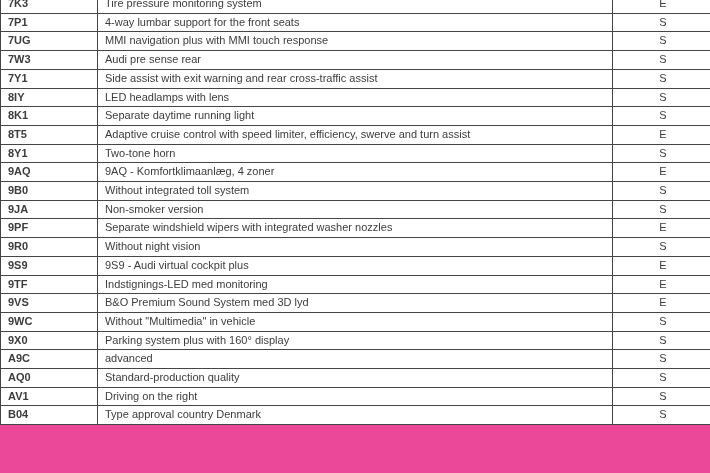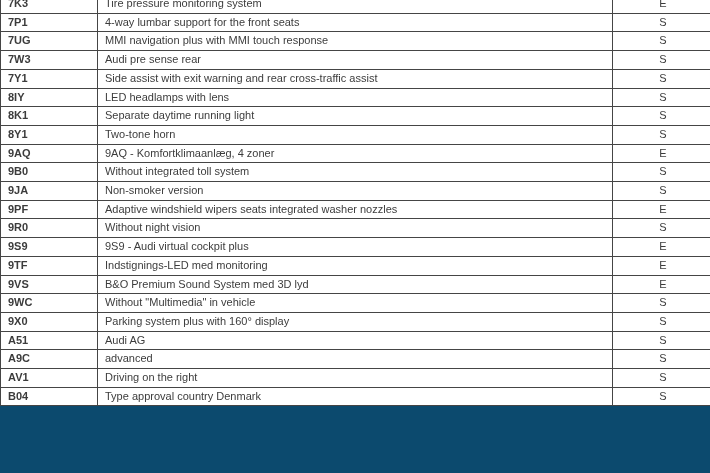--- a/index.html
+++ b/index.html
@@ -5,21 +5,21 @@
   html, body {
     margin: 0;
     padding: 0;
     background: #ffffff;
   }
   .viewport {
     position: relative;
     width: 710px;
     height: 473px;
     overflow: hidden;
-    background: #0c4a6e;
+    background: #ec4899;
   }
   table.code-table {
     position: absolute;
     top: -6px;
     left: 0;
     width: 710px;
     border-collapse: collapse;
     table-layout: fixed;
     font-family: "Liberation Sans", sans-serif;
     font-size: 11px;
@@ -93,20 +93,25 @@
     <td class="desc-cell">LED headlamps with lens</td>
     <td class="avail-cell">S</td>
   </tr>
 
   <tr>
     <td class="code-cell">8K1</td>
     <td class="desc-cell">Separate daytime running light</td>
     <td class="avail-cell">S</td>
   </tr>
 
+  <tr>
+    <td class="code-cell">8T5</td>
+    <td class="desc-cell">Adaptive cruise control with speed limiter, efficiency, swerve and turn assist</td>
+    <td class="avail-cell">E</td>
+  </tr>
 
   <tr>
     <td class="code-cell">8Y1</td>
     <td class="desc-cell">Two-tone horn</td>
     <td class="avail-cell">S</td>
   </tr>
 
   <tr>
     <td class="code-cell">9AQ</td>
     <td class="desc-cell">9AQ - Komfortklimaanlæg, 4 zoner</td>
@@ -120,21 +125,21 @@
   </tr>
 
   <tr>
     <td class="code-cell">9JA</td>
     <td class="desc-cell">Non-smoker version</td>
     <td class="avail-cell">S</td>
   </tr>
 
   <tr>
     <td class="code-cell">9PF</td>
-    <td class="desc-cell">Adaptive windshield wipers seats integrated washer nozzles</td>
+    <td class="desc-cell">Separate windshield wipers with integrated washer nozzles</td>
     <td class="avail-cell">E</td>
   </tr>
 
   <tr>
     <td class="code-cell">9R0</td>
     <td class="desc-cell">Without night vision</td>
     <td class="avail-cell">S</td>
   </tr>
 
   <tr>
@@ -161,32 +166,32 @@
     <td class="avail-cell">S</td>
   </tr>
 
   <tr>
     <td class="code-cell">9X0</td>
     <td class="desc-cell">Parking system plus with 160° display</td>
     <td class="avail-cell">S</td>
   </tr>
 
 
-  <tr>
-    <td class="code-cell">A51</td>
-    <td class="desc-cell">Audi AG</td>
-    <td class="avail-cell">S</td>
-  </tr>
 
   <tr>
     <td class="code-cell">A9C</td>
     <td class="desc-cell">advanced</td>
     <td class="avail-cell">S</td>
   </tr>
 
+  <tr>
+    <td class="code-cell">AQ0</td>
+    <td class="desc-cell">Standard-production quality</td>
+    <td class="avail-cell">S</td>
+  </tr>
 
   <tr>
     <td class="code-cell">AV1</td>
     <td class="desc-cell">Driving on the right</td>
     <td class="avail-cell">S</td>
   </tr>
 
   <tr>
     <td class="code-cell">B04</td>
     <td class="desc-cell">Type approval country Denmark</td>

